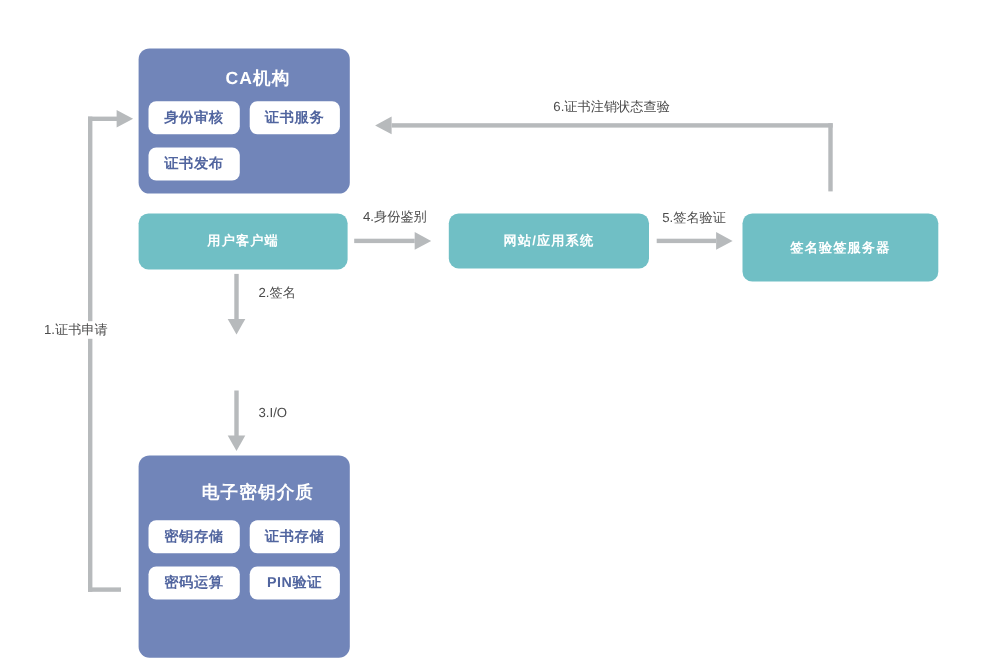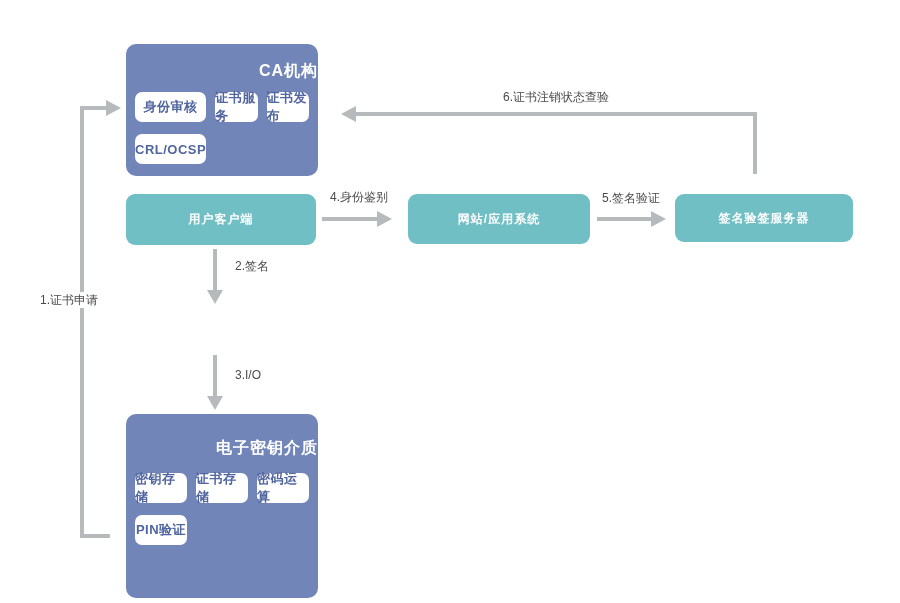--- a/index.html
+++ b/index.html
@@ -10,22 +10,22 @@
     --c-label:#4b4b4b;
   }
   html,body{margin:0;padding:0;background:#fff;}
   .canvas{
     position:relative;width:900px;height:603px;background:#ffffff;
     font-family:"Liberation Sans","DejaVu Sans",sans-serif;overflow:hidden;
   }
   .node{position:absolute;color:#fff;font-weight:bold;box-sizing:border-box;}
   .node--blue{background:var(--c-blue);border-radius:10px;}
   .node--teal{background:var(--c-teal);border-radius:9px;display:flex;align-items:center;justify-content:center;font-size:12px;letter-spacing:1px;}
-  .node__title{text-align:right;font-size:16px;letter-spacing:1px;margin-left:25px;}
-  .chips{position:absolute;left:9px;right:9px;display:grid;grid-template-columns:1fr 1fr 1fr;column-gap:9px;row-gap:12px;}
+  .node__title{text-align:center;font-size:16px;letter-spacing:1px;margin-left:25px;}
+  .chips{position:absolute;left:9px;right:9px;display:grid;grid-template-columns:1fr 1fr;column-gap:9px;row-gap:12px;}
   .chip{background:#ffffff;border-radius:7px;color:var(--c-chip-text);font-size:13px;font-weight:bold;display:flex;align-items:center;justify-content:center;height:30px;letter-spacing:0.5px;}
   .line{position:absolute;background:var(--c-arrow);}
   .ah{position:absolute;width:0;height:0;}
   .ah--right{border-top:8px solid transparent;border-bottom:8px solid transparent;border-left:15px solid var(--c-arrow);}
   .ah--left{border-top:8px solid transparent;border-bottom:8px solid transparent;border-right:15px solid var(--c-arrow);}
   .ah--down{border-left:8px solid transparent;border-right:8px solid transparent;border-top:14px solid var(--c-arrow);}
   .edge-label{position:absolute;color:var(--c-label);font-size:12px;background:#ffffff;padding:1px 3px;white-space:nowrap;line-height:1.2;}
 </style>
 </head>
 <body>
@@ -58,29 +58,28 @@
   <div class="line" style="left:597px;top:217px;width:54px;height:4px"></div>
   <div class="ah ah--right" style="left:651px;top:211px"></div>
   <div class="edge-label" style="left:599px;top:190px">5.签名验证</div>
 
   <div class="node node--blue" style="left:126px;top:44px;width:192px;height:132px">
     <div class="node__title" style="padding-top:17px">CA机构</div>
     <div class="chips" style="top:48px">
       <div class="chip">身份审核</div>
       <div class="chip">证书服务</div>
       <div class="chip">证书发布</div>
-      <div class="chip">CRL/OCSP</div>
     </div>
   </div>
 
   <div class="node node--teal" style="left:126px;top:194px;width:190px;height:51px">用户客户端</div>
 
   <div class="node node--teal" style="left:408px;top:194px;width:182px;height:50px">网站/应用系统</div>
 
-  <div class="node node--teal" style="left:675px;top:194px;width:178px;height:48px">签名验签服务器</div>
+  <div class="node node--teal" style="left:675px;top:194px;width:178px;height:62px">签名验签服务器</div>
 
 
   <div class="node node--blue" style="left:126px;top:414px;width:192px;height:184px">
     <div class="node__title" style="padding-top:24px">电子密钥介质</div>
     <div class="chips" style="top:59px">
       <div class="chip">密钥存储</div>
       <div class="chip">证书存储</div>
       <div class="chip">密码运算</div>
       <div class="chip">PIN验证</div>
     </div>

